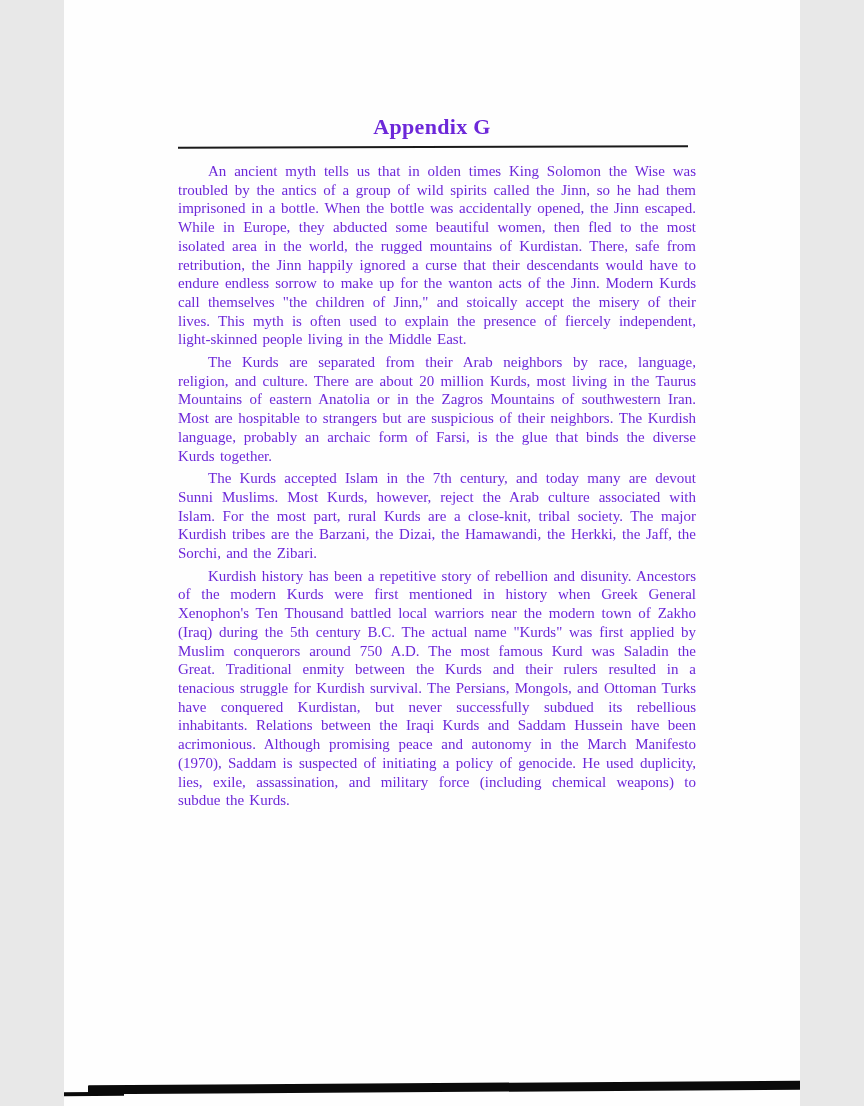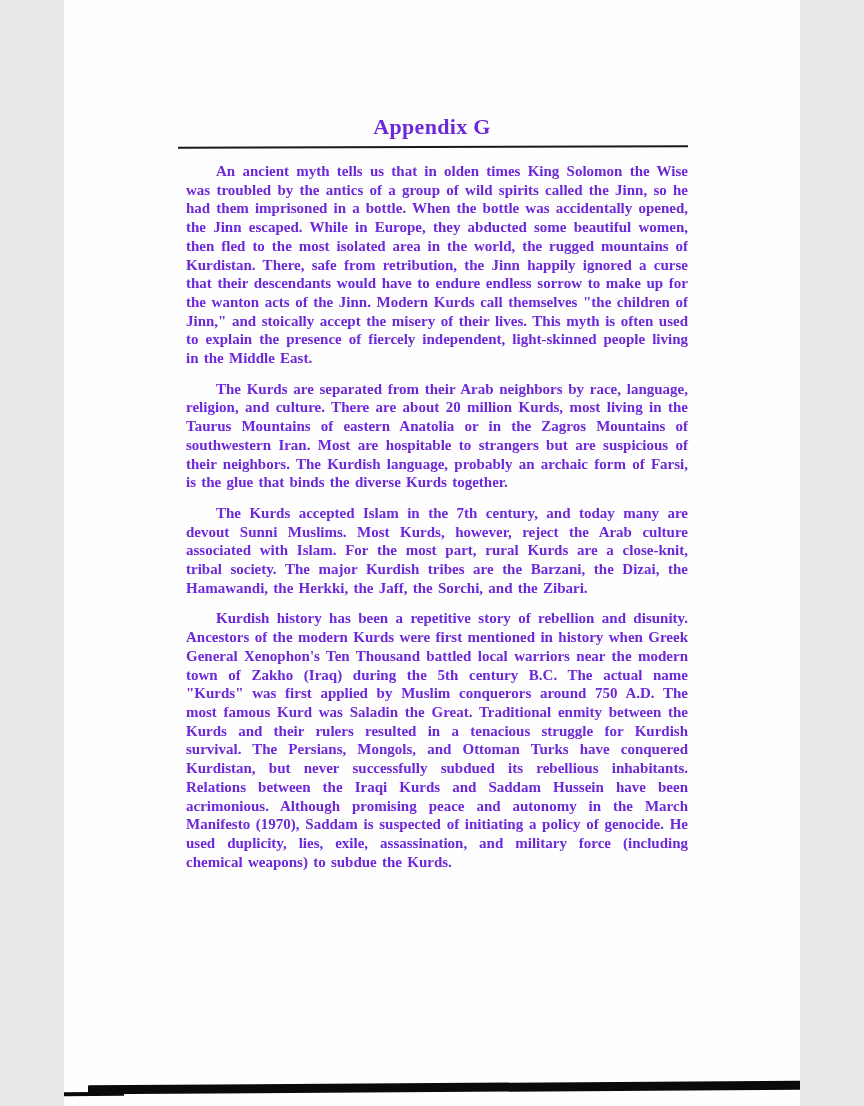--- a/index.html
+++ b/index.html
@@ -34,23 +34,22 @@
     transform: rotate(-0.15deg);
   }
   .body-text {
     margin: 14px 100px 0 110px;
     text-align: justify;
     font-size: 15px;
     line-height: 18.7px;
     word-spacing: 1.5px;
   }
   .body-text p {
-    margin: 12px;
+    margin: 4px;
     text-indent: 30px;
-    font-weight: bold;
   }
   .scan-bar {
     position: absolute;
     left: 24px;
     right: -6px;
     bottom: 14px;
     height: 9px;
     background: #0a0a0a;
     transform: rotate(-0.35deg);
     border-radius: 1px;

